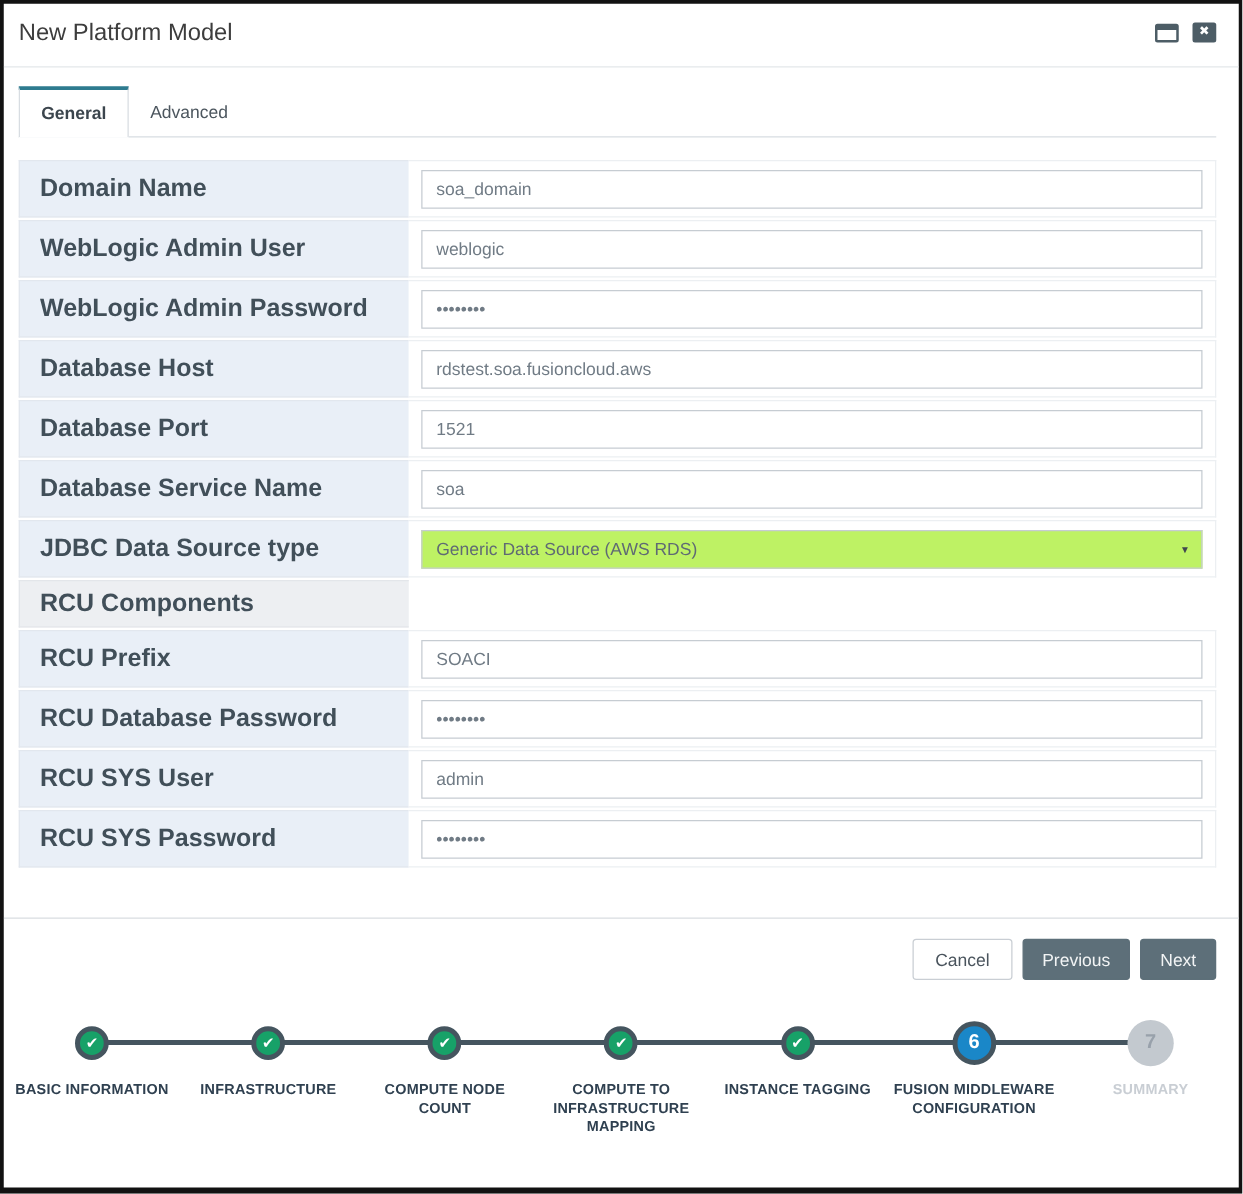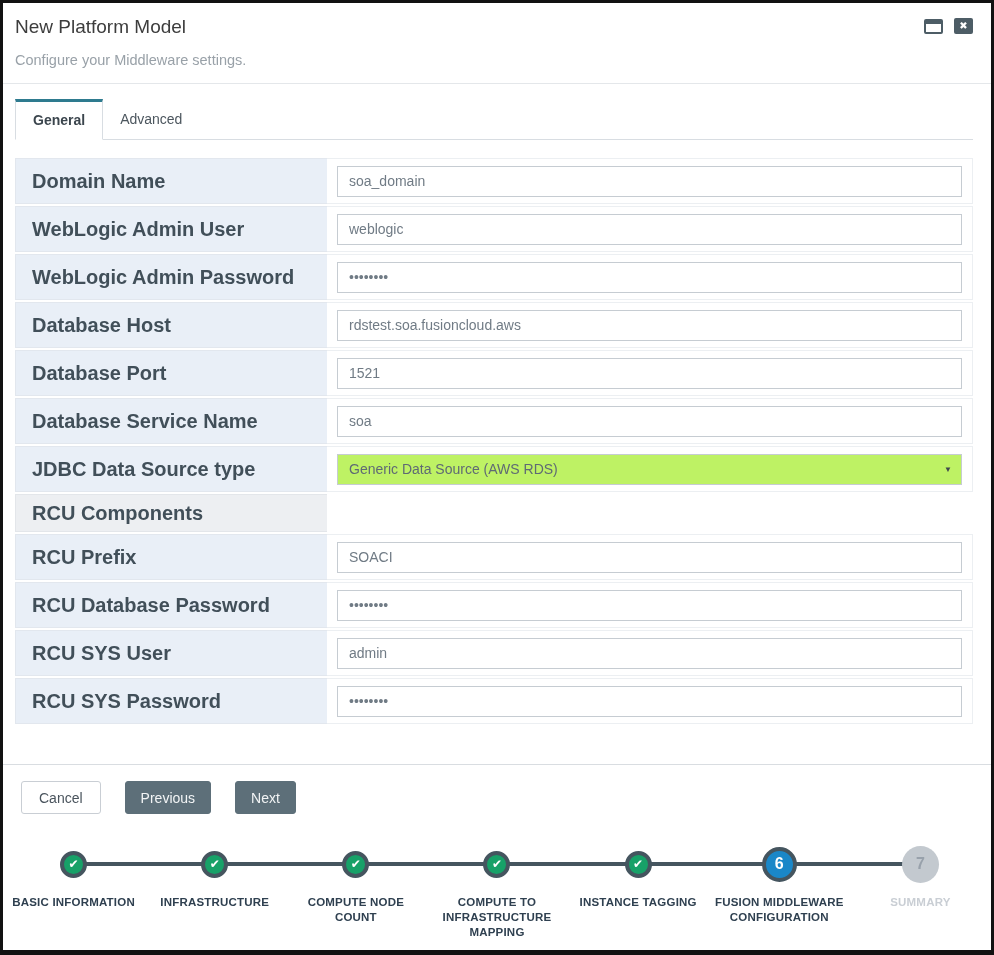--- a/index.html
+++ b/index.html
@@ -71,21 +71,21 @@
     display:flex; align-items:center; justify-content:space-between;
     padding:0 9px 0 11px; font-size:14px; color:#5f6a74; cursor:pointer;
   }
   .select-arrow { font-size:8px; color:#40484f; }
   .static-value { font-size:13.5px; color:#5b656e; padding-left:2px; letter-spacing:.2px; }
 
   
   .spacer { flex:0 0 38px; }
   .footer {
     border-top:1px solid #d9dde1; padding:16px 18px;
-    display:flex; gap:24px;
+    display:flex; justify-content:flex-end; gap:8px;
   }
   .btn {
     height:33px; border-radius:3px; font-size:14px; cursor:pointer;
     font-family:"Liberation Sans","DejaVu Sans",sans-serif;
   }
   .btn.secondary { background:#fff; border:1px solid #c9ced4; color:#4a545d; padding:0 17px; }
   .btn.primary { background:#5d6f79; border:1px solid #5d6f79; color:#f2f4f5; padding:0 15px; }
 
   
   .wizard { position:relative; padding:10px 0 12px; }
@@ -118,21 +118,20 @@
   }
   .step.upcoming .step-label { color:#c9ced4; }
 </style>
 </head>
 <body>
 
 <div class="window">
 
   <div class="header">
     <div class="title">New Platform Model</div>
-    <div class="subtitle">Configure your Middleware settings.</div>
     <div class="win-controls">
       <div class="icon-max"></div>
       <div class="icon-close">✖</div>
     </div>
   </div>
 
   <div class="tabbar">
       <div class="tab active">General</div>
       <div class="tab">Advanced</div>
     </div>

